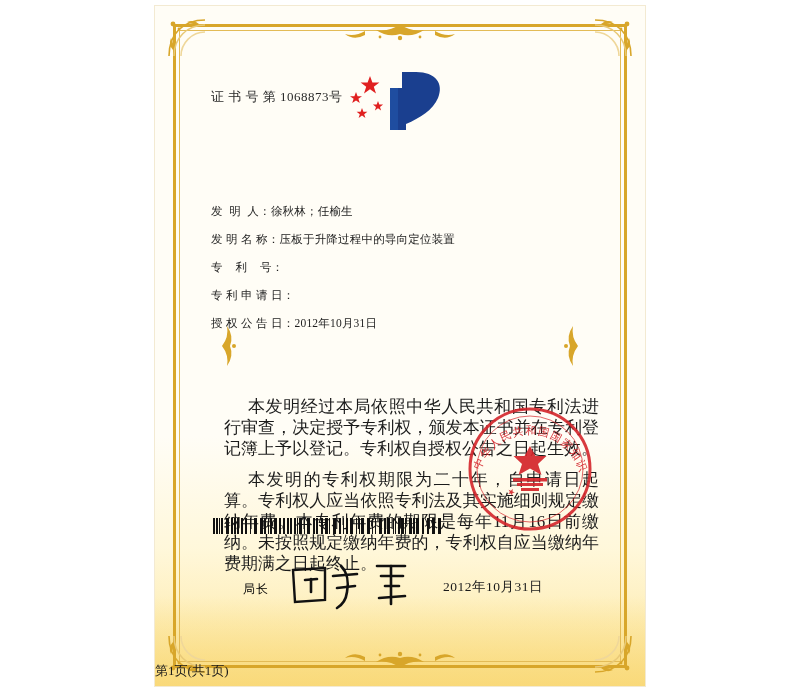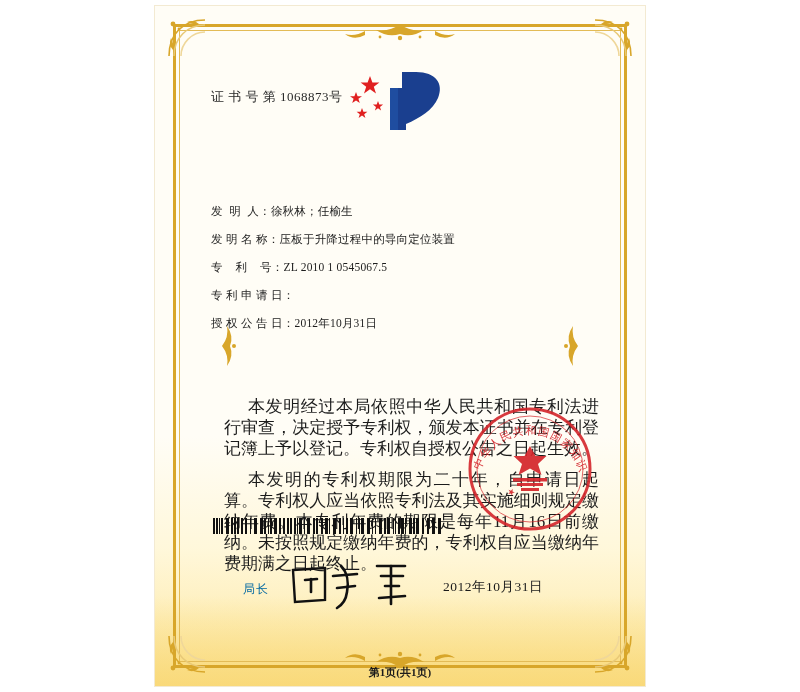--- a/index.html
+++ b/index.html
@@ -197,21 +197,21 @@
     background: #111;
     height: 100%;
   }
   
   .sig-label {
     position: absolute;
     left: 88px;
     top: 575px;
     font-family: "Liberation Serif", serif;
     font-size: 12px;
-    color: #0369a1;
+    color: #000000;
     letter-spacing: 1px;
   }
   .signature {
     position: absolute;
     left: 130px;
     top: 552px;
     width: 130px;
     height: 56px;
   }
   
@@ -229,25 +229,23 @@
     font-family: "Liberation Serif", serif;
     font-size: 13.5px;
     color: #1b1b1b;
     letter-spacing: 0.5px;
   }
   .page-no {
     position: absolute;
     left: 0;
     right: 0;
     bottom: 6px;
-    text-align: center;
-    font-family: "Liberation Serif", serif;
-    font-size: 11px;
+    font-family: "Liberation Serif", serif;
+    font-size: 13px;
     color: #1b1b1b;
-    font-weight: bold;
   }
 </style>
 </head>
 <body>
 
 <div id="cert-page">
 
   <div class="sheet">
 
     <div class="sheet-wash"></div>
@@ -360,21 +358,20 @@
       <div class="field-row">
         <span class="field-label">发  明  人：</span>
         <span class="field-value">徐秋林；任榆生</span>
       </div>
       <div class="field-row">
         <span class="field-label">发 明 名 称：</span>
         <span class="field-value">压板于升降过程中的导向定位装置</span>
       </div>
       <div class="field-row">
         <span class="field-label">专    利    号：</span>
-        <span class="field-value">ZL 2010 1 0545067.5</span>
       </div>
       <div class="field-row">
         <span class="field-label">专 利 申 请 日：</span>
       </div>
       <div class="field-row">
         <span class="field-label">授 权 公 告 日：</span>
         <span class="field-value">2012年10月31日</span>
       </div>
     </div>
 

